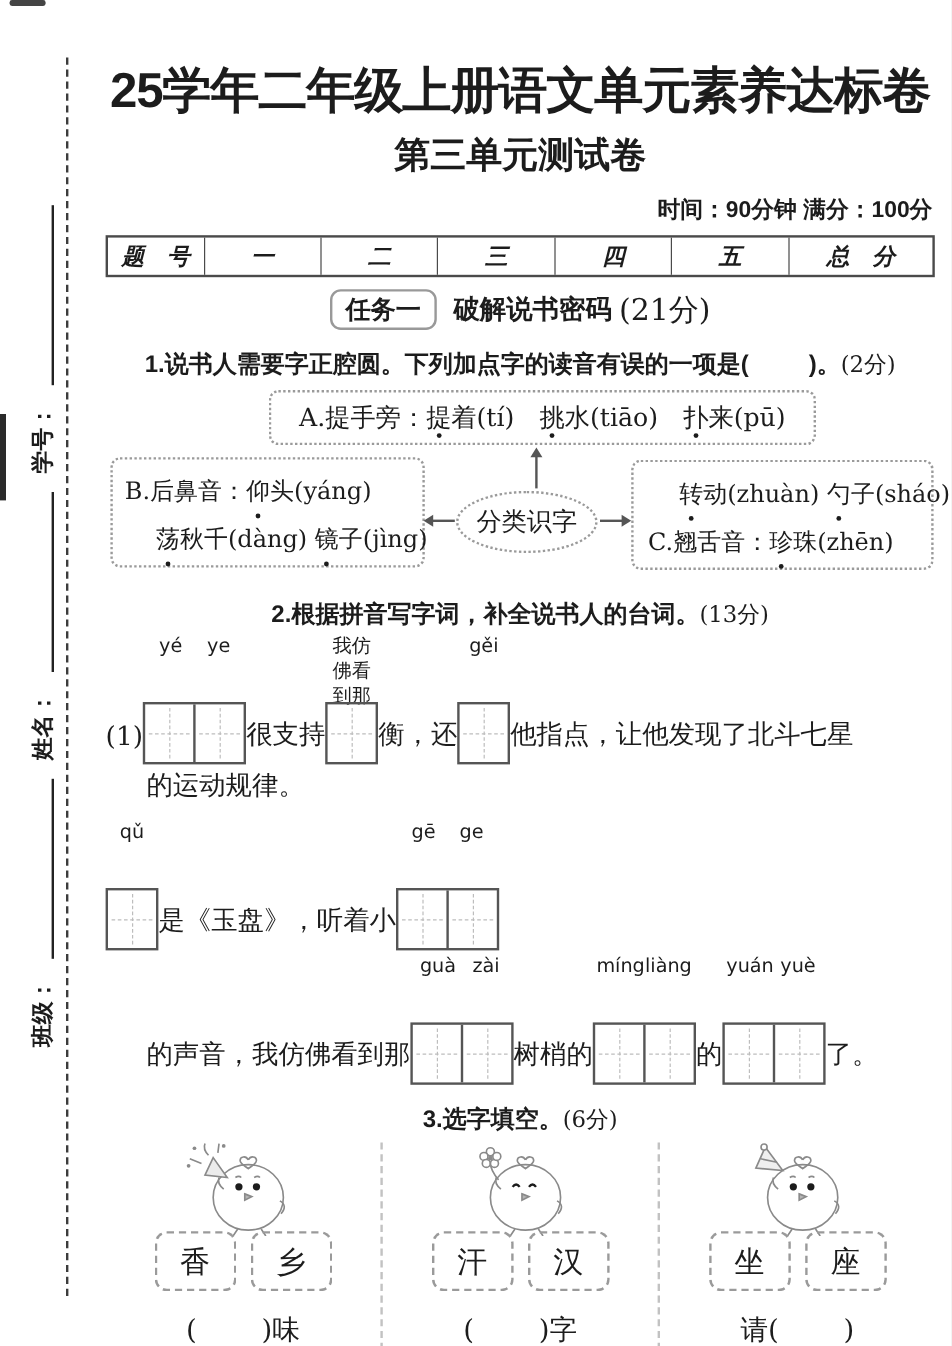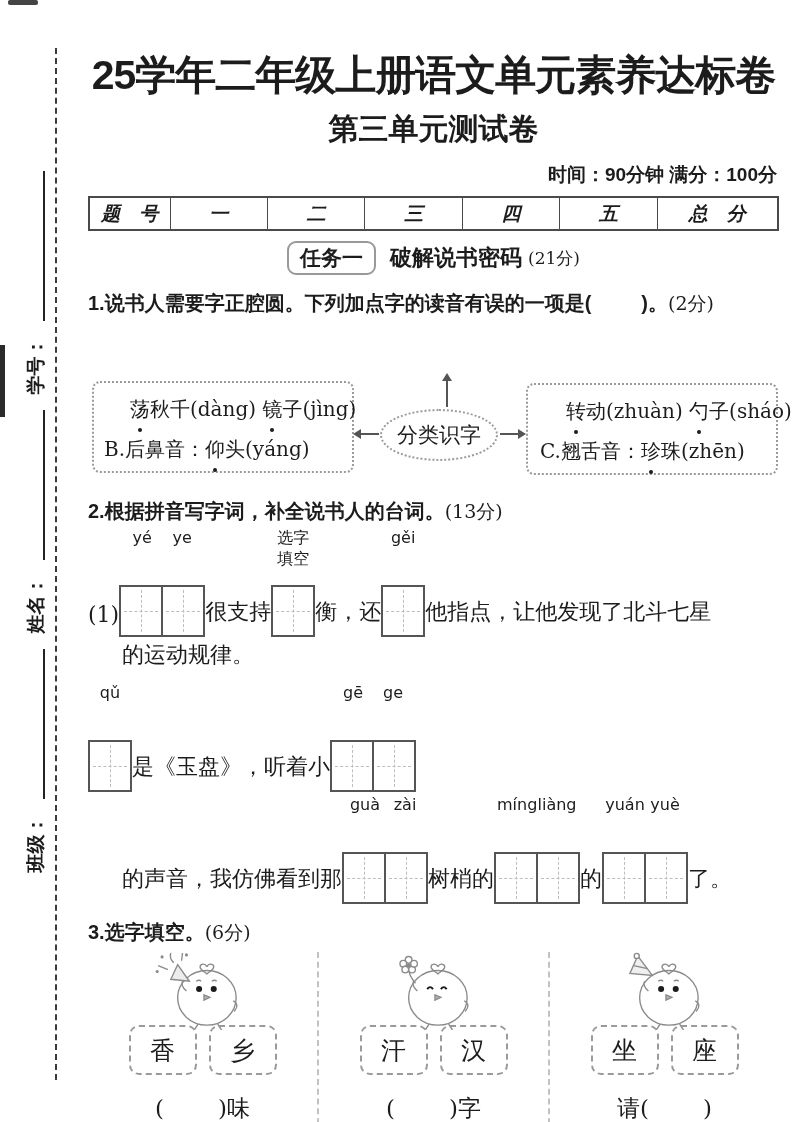--- a/index.html
+++ b/index.html
@@ -24,24 +24,24 @@
   .st-row{display:flex;font-style:italic;}
   .st-row+.st-row .st-cell{border-top:1.5px solid #4a4a4a;}
   .st-cell{height:31px;display:flex;align-items:center;justify-content:center;
            font-size:19px;font-weight:700;box-sizing:border-box;}
   .st-cell+.st-cell{border-left:1.5px solid #4a4a4a;}
 
   .task-banner{margin-top:10px;display:flex;justify-content:center;align-items:center;}
   .badge{border:2px solid #999;border-radius:9px;padding:1px 11px;font-size:21px;font-weight:800;}
   .task-title{font-size:22px;font-weight:800;margin-left:14px;}
   .kai{font-family:"DejaVu Serif",serif;}
-  .pts{font-size:17px;font-weight:400;margin-left:6px;}
+  .pts{font-size:25px;font-weight:400;margin-left:6px;}
   .pts-inline{font-size:19px;font-weight:400;}
 
-  .q-title{margin-top:15px;font-size:20px;font-weight:700;}
+  .q-title{margin-top:15px;font-size:20px;font-weight:700;text-align:center;}
   .gap50{display:inline-block;width:50px;}
 
   .diagram{position:relative;height:158px;margin-top:8px;}
   .opt-box{position:absolute;border:2px dotted #9a9a9a;border-radius:8px;
            font-family:"DejaVu Serif",serif;font-size:20px;box-sizing:border-box;}
   .box-a{left:136px;top:0;width:456px;height:46px;display:flex;align-items:center;justify-content:center;font-size:21px;}
   .box-b{left:4px;top:56px;width:262px;height:92px;padding:6px 0 0 10px;line-height:40px;}
   .box-c{left:438px;top:58px;width:252px;height:92px;padding:6px 0 0 12px;line-height:40px;}
   .opt-line{white-space:pre;}
   .opt-line.indent{padding-left:26px;}
@@ -125,24 +125,27 @@
       <span class="badge">任务一</span>
       <span class="task-title">破解说书密码</span>
       <span class="kai pts">(21分)</span>
     </div>
 
     <div class="q-title">
       <span>1.说书人需要字正腔圆。下列加点字的读音有误的一项是(</span><span class="gap50"></span><span>)。</span><span class="kai pts-inline">(2分)</span>
     </div>
 
     <div class="diagram">
+      <div class="opt-box box-a" id="optA">
+          <div class="opt-line"><span>A.提手旁：</span><span class="jd">提</span><span>着(tí)　</span><span class="jd">挑</span><span>水(tiāo)　</span><span class="jd">扑</span><span>来(pū)</span></div>
+        </div>
       <div class="arrow-stem"></div>
       <div class="opt-box box-b" id="optB">
+          <div class="opt-line"><span>B.后鼻音：</span><span class="jd">仰</span><span>头(yáng)</span></div>
           <div class="opt-line indent"><span class="jd">荡</span><span>秋千(dàng) </span><span class="jd">镜</span><span>子(jìng)</span></div>
-          <div class="opt-line"><span>B.后鼻音：</span><span class="jd">仰</span><span>头(yáng)</span></div>
         </div>
       <div class="ellipse">分类识字</div>
       <div class="arrow-h arrow-left"></div>
       <div class="arrow-h arrow-right"></div>
       <div class="opt-box box-c" id="optC">
           <div class="opt-line indent"><span class="jd">转</span><span>动(zhuàn) </span><span class="jd">勺</span><span>子(sháo)</span></div>
           <div class="opt-line"><span>C.翘舌音：</span><span class="jd">珍</span><span>珠(zhēn)</span></div>
         </div>
     </div>
 
@@ -158,21 +161,21 @@
               <span class="plabel">ye</span>
             </div>
             <div class="pbox">
               <div class="wcell"></div>
               <div class="wcell"></div>
             </div>
           </div>
           <span class="q2-txt">很支持</span>
           <div class="pwrap">
             <div class="plabel-row">
-              <span class="plabel">选字填空</span>
+              <span class="plabel">我仿佛看到那</span>
             </div>
             <div class="pbox">
               <div class="wcell"></div>
             </div>
           </div>
           <span class="q2-txt">衡，还</span>
           <div class="pwrap">
             <div class="plabel-row">
               <span class="plabel">gěi</span>
             </div>

